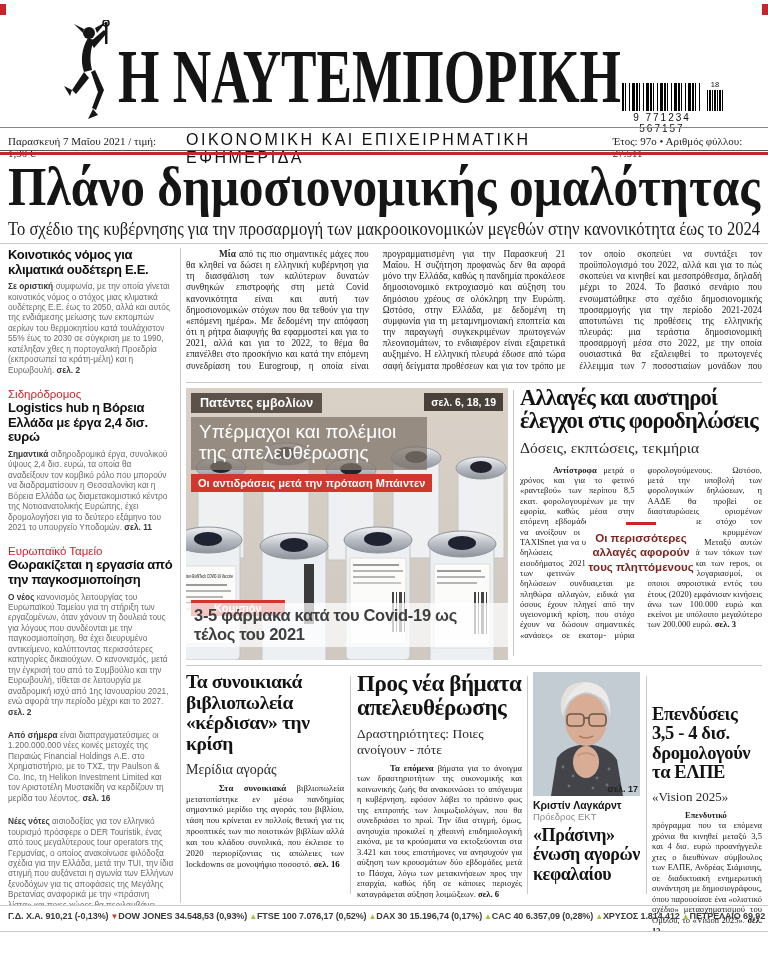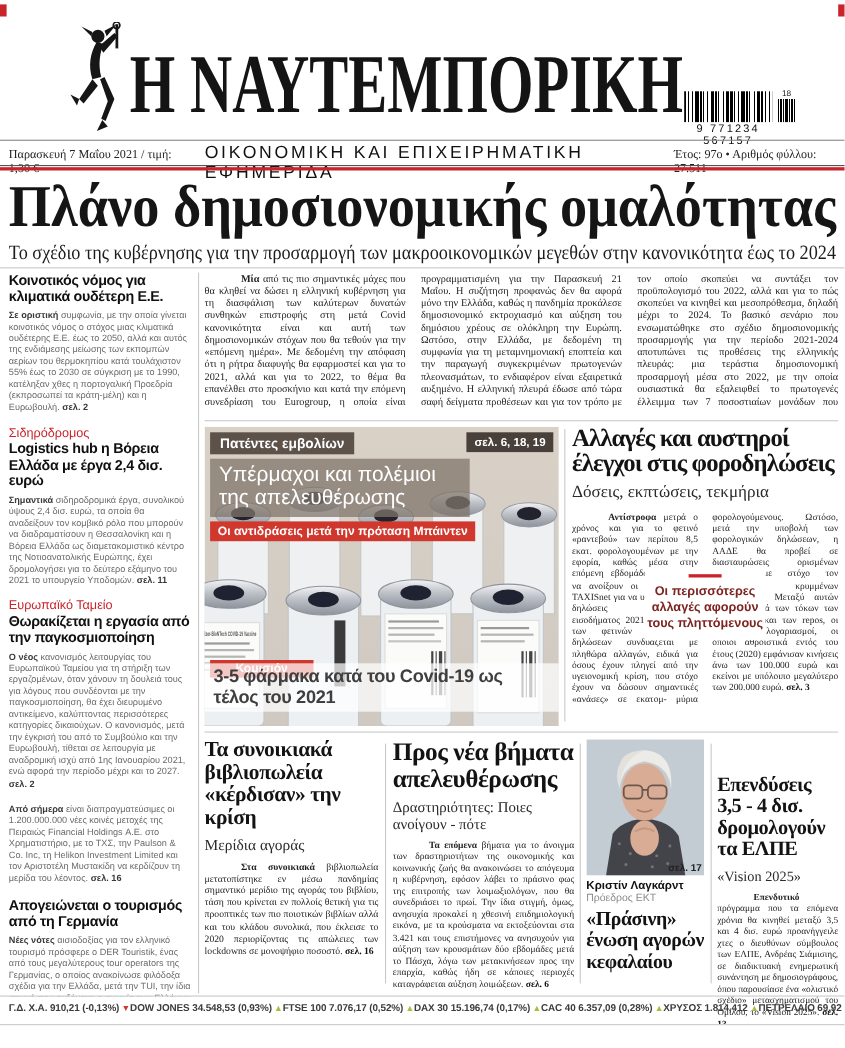--- a/index.html
+++ b/index.html
@@ -204,21 +204,20 @@
 
     <div class="sb-article">
       <div class="sb-body">
         <span class="sb-lead">Από σήμερα</span>
         <span>είναι διαπραγματεύσιμες οι 1.200.000.000 νέες κοινές μετοχές της Πειραιώς Financial Holdings Α.Ε. στο Χρηματιστήριο, με το ΤΧΣ, την Paulson &amp; Co. Inc, τη Helikon Investment Limited και τον Αριστοτέλη Μυστακίδη να κερδίζουν τη μερίδα του λέοντος.</span>
         <span class="sb-page">σελ. 16</span>
       </div>
     </div>
 
     <div class="sb-article">
-      <div class="sb-title">Απογειώνεται ο τουρισμός από τη Γερμανία</div>
       <div class="sb-body">
         <span class="sb-lead">Νέες νότες</span>
         <span>αισιοδοξίας για τον ελληνικό τουρισμό πρόσφερε ο DER Touristik, ένας από τους μεγαλύτερους tour operators της Γερμανίας, ο οποίος ανακοίνωσε φιλόδοξα σχέδια για την Ελλάδα, μετά την TUI, την ίδια στιγμή που αυξάνεται η αγωνία των Ελλήνων ξενοδόχων για τις αποφάσεις της Μεγάλης Βρετανίας αναφορικά με την «πράσινη λίστα» και ποιες χώρες θα περιλαμβάνει.</span>
         
       </div>
     </div>
   </div>
 
   <div class="hairline-h" style="left:186px;right:6px;top:382px;"></div>
   <div class="photo-block">

